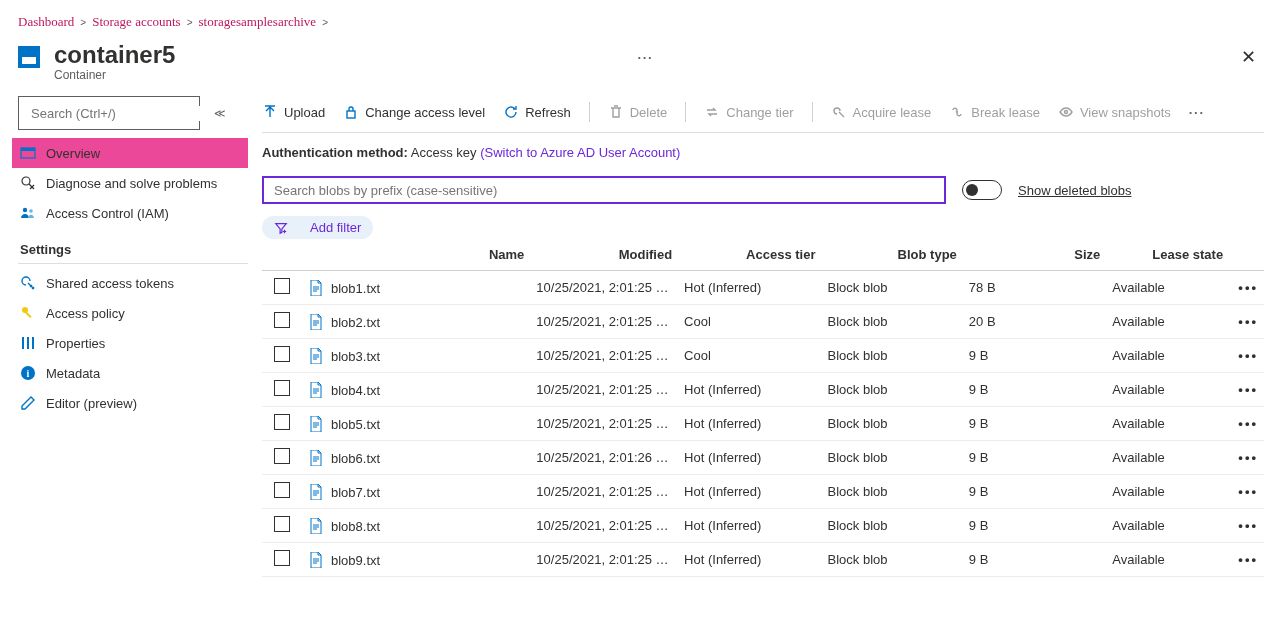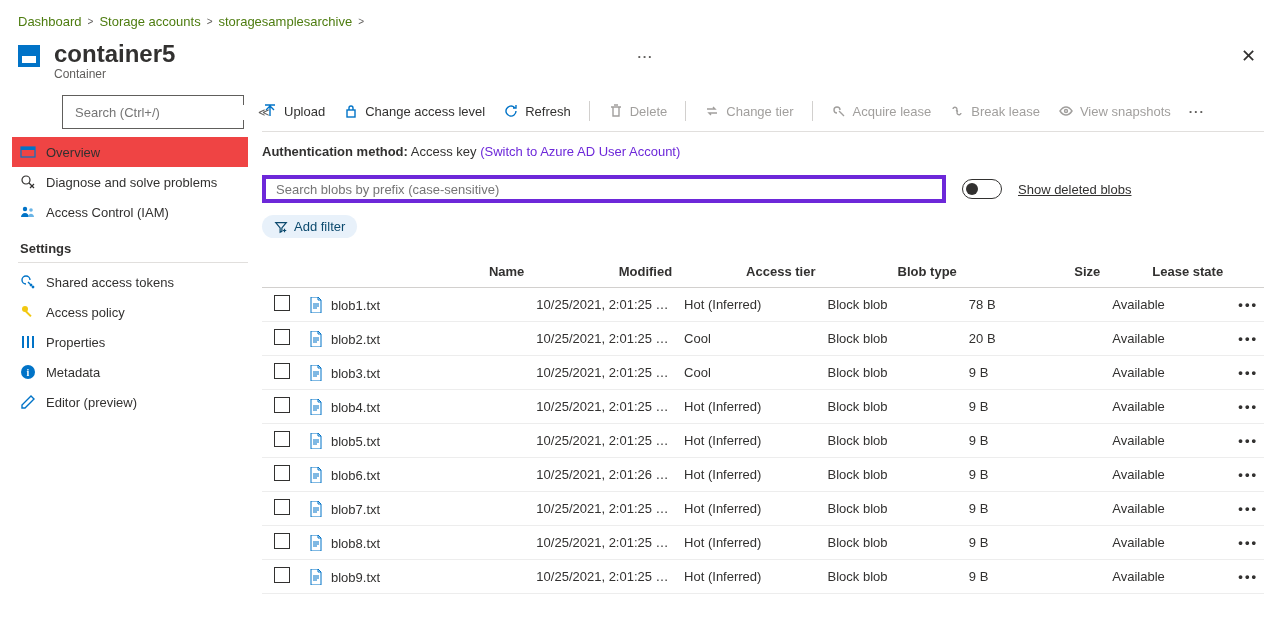--- a/index.html
+++ b/index.html
@@ -6,48 +6,48 @@
   body {
     font-family: "Segoe UI", -apple-system, sans-serif;
     font-size: 13px;
     color: #323130;
     background: #fff;
     width: 1282px;
   }
 
   
   .breadcrumb { display: flex; align-items: center; gap: 6px; padding: 14px 18px 8px; font-size: 13px; }
-  .breadcrumb a { color: #4d7c0f; text-decoration: none; }
+  .breadcrumb a { color: #be185d; text-decoration: none; font-family: Liberation Serif, serif; }
   .bc-sep { color: #605e5c; font-size: 10px; user-select: none; }
 
   
   .titlebar { display: flex; align-items: flex-start; padding: 4px 18px 14px; }
   .title-icon { width: 22px; height: 22px; background: #0173c7; border: 1px solid #0173c7; position: relative; margin-right: 14px; margin-top: 4px; }
   .title-icon::after { content: ""; position: absolute; left: 3px; right: 3px; top: 10px; bottom: 3px; background: #fff; }
   .title-text { flex: 1; }
   .title-text h1 { font-size: 24px; font-weight: 600; line-height: 1.1; }
   .title-sub { font-size: 12px; color: #605e5c; }
   .title-more { color: #605e5c; padding: 4px 8px; margin-left: 4px; font-weight: bold; letter-spacing: 1px; line-height: 24px; }
   .close-btn { font-size: 18px; color: #323130; padding: 4px 8px; cursor: pointer; }
 
   
   .layout { display: flex; }
   .sidebar { width: 262px; flex: none; padding: 0 14px 0 18px; }
   .main { flex: 1; padding: 0 18px 4px 0; min-width: 0; }
 
   
   .search-wrap { display: flex; align-items: center; gap: 10px; margin-bottom: 8px; }
-  .search-box { display: flex; align-items: center; border: 1px solid #605e5c; height: 26px; width: 182px; padding: 16px 6px; margin-left: 44px; }
+  .search-box { display: flex; align-items: center; border: 1px solid #605e5c; height: 26px; width: 182px; padding: 16px 6px; }
   .search-box svg { width: 14px; height: 14px; color: #0173c7; margin-right: 6px; }
   .search-box input { border: none; outline: none; font-size: 13px; flex: 1; }
   .collapse-btn { color: #605e5c; font-size: 11px; cursor: pointer; padding: 4px; }
 
   
   .nav-item { display: flex; align-items: center; height: 30px; padding: 0 8px; cursor: pointer; font-size: 13px; margin-left: -6px; }
-  .nav-item.active { background: #ef4444; }
+  .nav-item.active { background: #ec4899; }
   .nav-icon { width: 16px; height: 16px; margin-right: 10px; display: flex; align-items: center; justify-content: center; flex: none; }
   .nav-section-title { font-size: 13px; font-weight: 700; margin: 14px 0 6px 2px; color: #323130; }
   .nav-divider { border: none; border-top: 1px solid #e1dfdd; margin: 4px 0; }
 
   
   .cmdbar { display: flex; align-items: center; gap: 18px; border-bottom: 1px solid #e1dfdd; padding: 6px 0 10px; margin-bottom: 10px; }
   .cmd { display: flex; align-items: center; gap: 6px; font-size: 13px; color: #323130; cursor: pointer; }
   .cmd.disabled { color: #a19f9d; cursor: default; }
   .cmd .ci { width: 16px; height: 16px; display: inline-flex; align-items: center; justify-content: center; }
   .cmd:not(.disabled) .ci { color: #0173c7; }
@@ -55,27 +55,27 @@
   .cmd-sep { width: 1px; height: 20px; background: #d2d0ce; }
   .cmd-more { color: #605e5c; font-weight: bold; letter-spacing: 1px; cursor: pointer; }
 
   
   .info { font-size: 13px; line-height: 1.6; margin-bottom: 12px; }
   .info strong { font-weight: 600; }
   .info a { color: #6d28d9; text-decoration: none; }
 
   
   .filterbar { display: flex; align-items: center; gap: 16px; margin-bottom: 12px; }
-  .blob-search { flex: 1; height: 28px; border: 4px solid #6d28d9; padding: 0 10px; font-size: 13px; outline: none; max-width: 684px; }
+  .blob-search { flex: 1; height: 28px; border: 2px solid #6d28d9; padding: 0 10px; font-size: 13px; outline: none; max-width: 684px; }
   .toggle { width: 40px; height: 20px; border: 1px solid #323130; border-radius: 10px; position: relative; cursor: pointer; }
   .toggle::after { content: ""; position: absolute; width: 12px; height: 12px; border-radius: 50%; background: #323130; top: 3px; left: 3px; }
   .toggle-label { font-size: 13px; text-decoration: underline; }
 
   
-  .add-filter { display: inline-flex; align-items: center; gap: 6px; background: #e8f1fa; color: #0c4a6e; border-radius: 14px; padding: 4px 12px; font-size: 13px; cursor: pointer; margin-bottom: 18px; }
+  .add-filter { display: inline-flex; align-items: center; gap: 22px; background: #e8f1fa; color: #6d28d9; border-radius: 14px; padding: 4px 12px; font-size: 13px; cursor: pointer; }
   .add-filter svg { width: 14px; height: 14px; }
 
   
   table.blobs { width: 100%; border-collapse: collapse; font-size: 13px; }
   table.blobs th { text-align: right; font-weight: 700; padding: 8px 6px; border-bottom: 1px solid #d2d0ce; }
   table.blobs td { padding: 7px 6px; border-bottom: 1px solid #ededed; white-space: nowrap; overflow: hidden; text-overflow: ellipsis; }
   .chk { width: 16px; height: 16px; border: 1px solid #323130; display: inline-block; cursor: pointer; }
   .file-icon { width: 14px; height: 16px; display: inline-block; vertical-align: -3px; margin-right: 8px; }
   .row-more { font-weight: bold; letter-spacing: 2px; color: #323130; cursor: pointer; text-align: right; }
 

